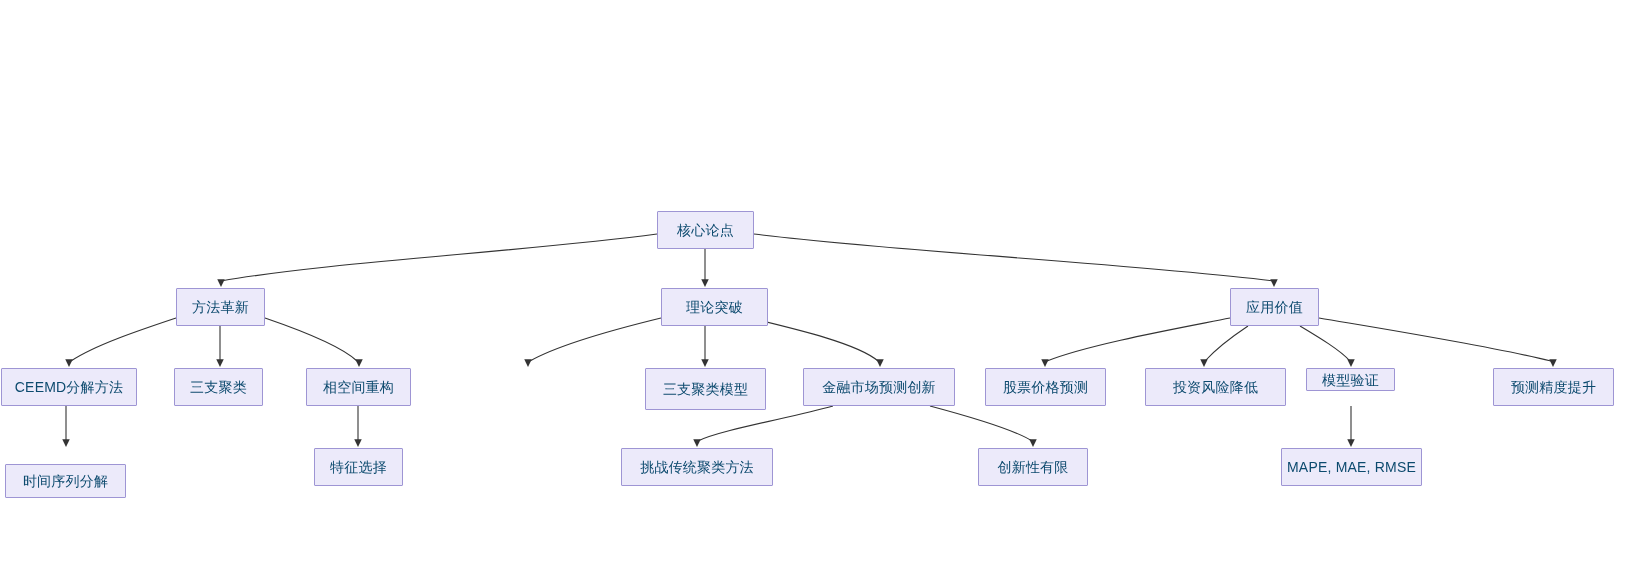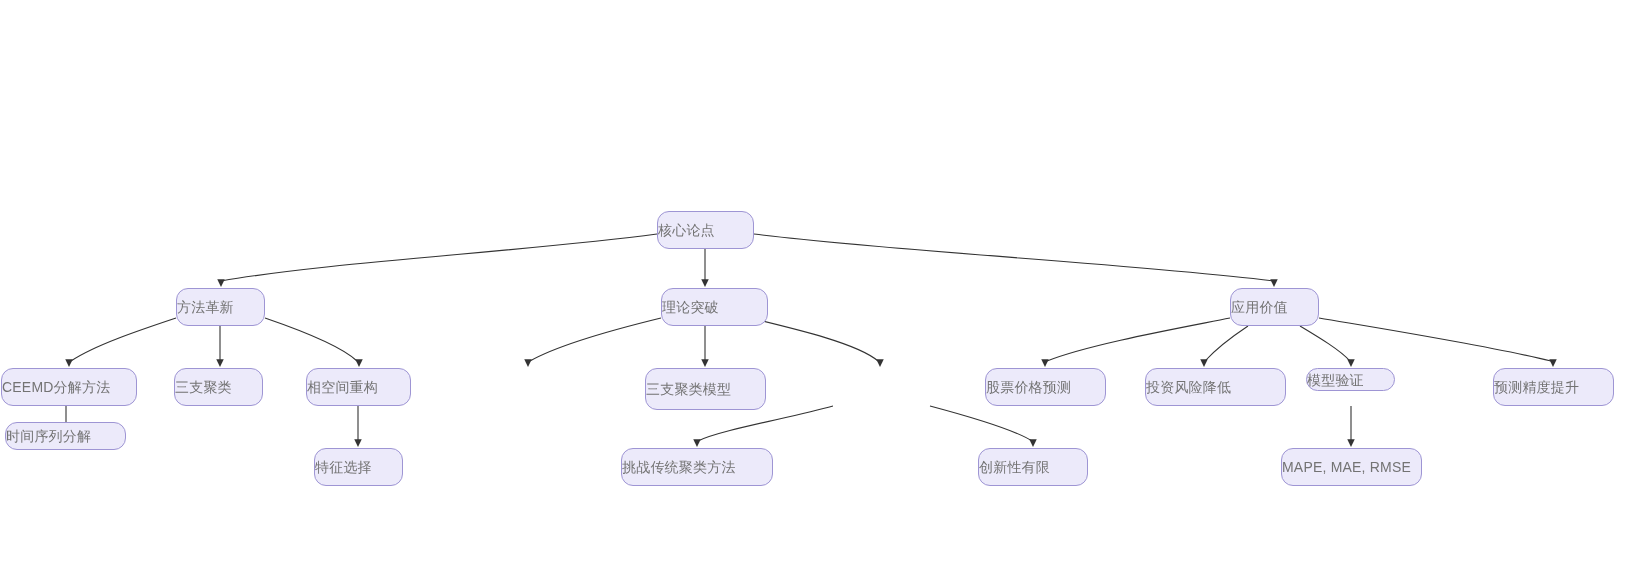--- a/index.html
+++ b/index.html
@@ -20,25 +20,25 @@
     left: 0;
     top: 0;
     width: 1628px;
     height: 576px;
   }
   .node {
     position: absolute;
     box-sizing: border-box;
     background: #ECEAFA;
     border: 1px solid #9e95d4;
-    border-radius: 12px;
+    border-radius: 1px;
     display: flex;
     align-items: center;
-    justify-content: flex-start;
-    color: #737373;
+    justify-content: center;
+    color: #0c4a6e;
     font-size: 14px;
     line-height: 1;
     letter-spacing: 0.2px;
     white-space: nowrap;
     user-select: none;
   }
   .node-label {
     pointer-events: none;
   }
   .edge-path {
@@ -110,33 +110,36 @@
     </div>
     <div class="node" style="left: 174px; top: 368px; width: 89px; height: 38px;">
       <span class="node-label">三支聚类</span>
     </div>
     <div class="node" style="left: 306px; top: 368px; width: 105px; height: 38px;">
       <span class="node-label">相空间重构</span>
     </div>
     <div class="node" style="left: 645px; top: 368px; width: 121px; height: 42px;">
       <span class="node-label">三支聚类模型</span>
     </div>
+    <div class="node" style="left: 803px; top: 368px; width: 152px; height: 38px;">
+      <span class="node-label">金融市场预测创新</span>
+    </div>
     <div class="node" style="left: 985px; top: 368px; width: 121px; height: 38px;">
       <span class="node-label">股票价格预测</span>
     </div>
     <div class="node" style="left: 1145px; top: 368px; width: 141px; height: 38px;">
       <span class="node-label">投资风险降低</span>
     </div>
     <div class="node" style="left: 1306px; top: 368px; width: 89px; height: 23px;">
       <span class="node-label">模型验证</span>
     </div>
     <div class="node" style="left: 1493px; top: 368px; width: 121px; height: 38px;">
       <span class="node-label">预测精度提升</span>
     </div>
-    <div class="node" style="left: 5px; top: 422px; width: 121px; height: 28px;">
+    <div class="node" style="left: 5px; top: 464px; width: 121px; height: 34px;">
       <span class="node-label">时间序列分解</span>
     </div>
     <div class="node" style="left: 314px; top: 448px; width: 89px; height: 38px;">
       <span class="node-label">特征选择</span>
     </div>
     <div class="node" style="left: 621px; top: 448px; width: 152px; height: 38px;">
       <span class="node-label">挑战传统聚类方法</span>
     </div>
     <div class="node" style="left: 1281px; top: 448px; width: 141px; height: 38px;">
       <span class="node-label">MAPE, MAE, RMSE</span>

